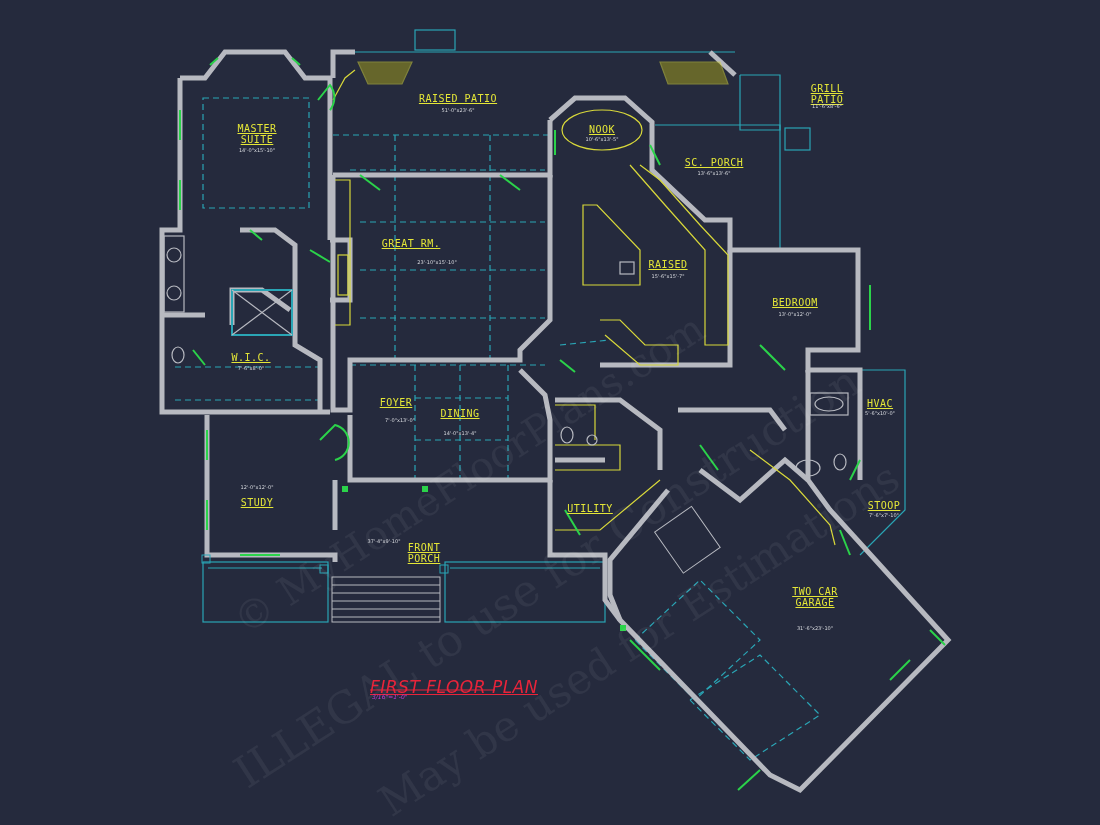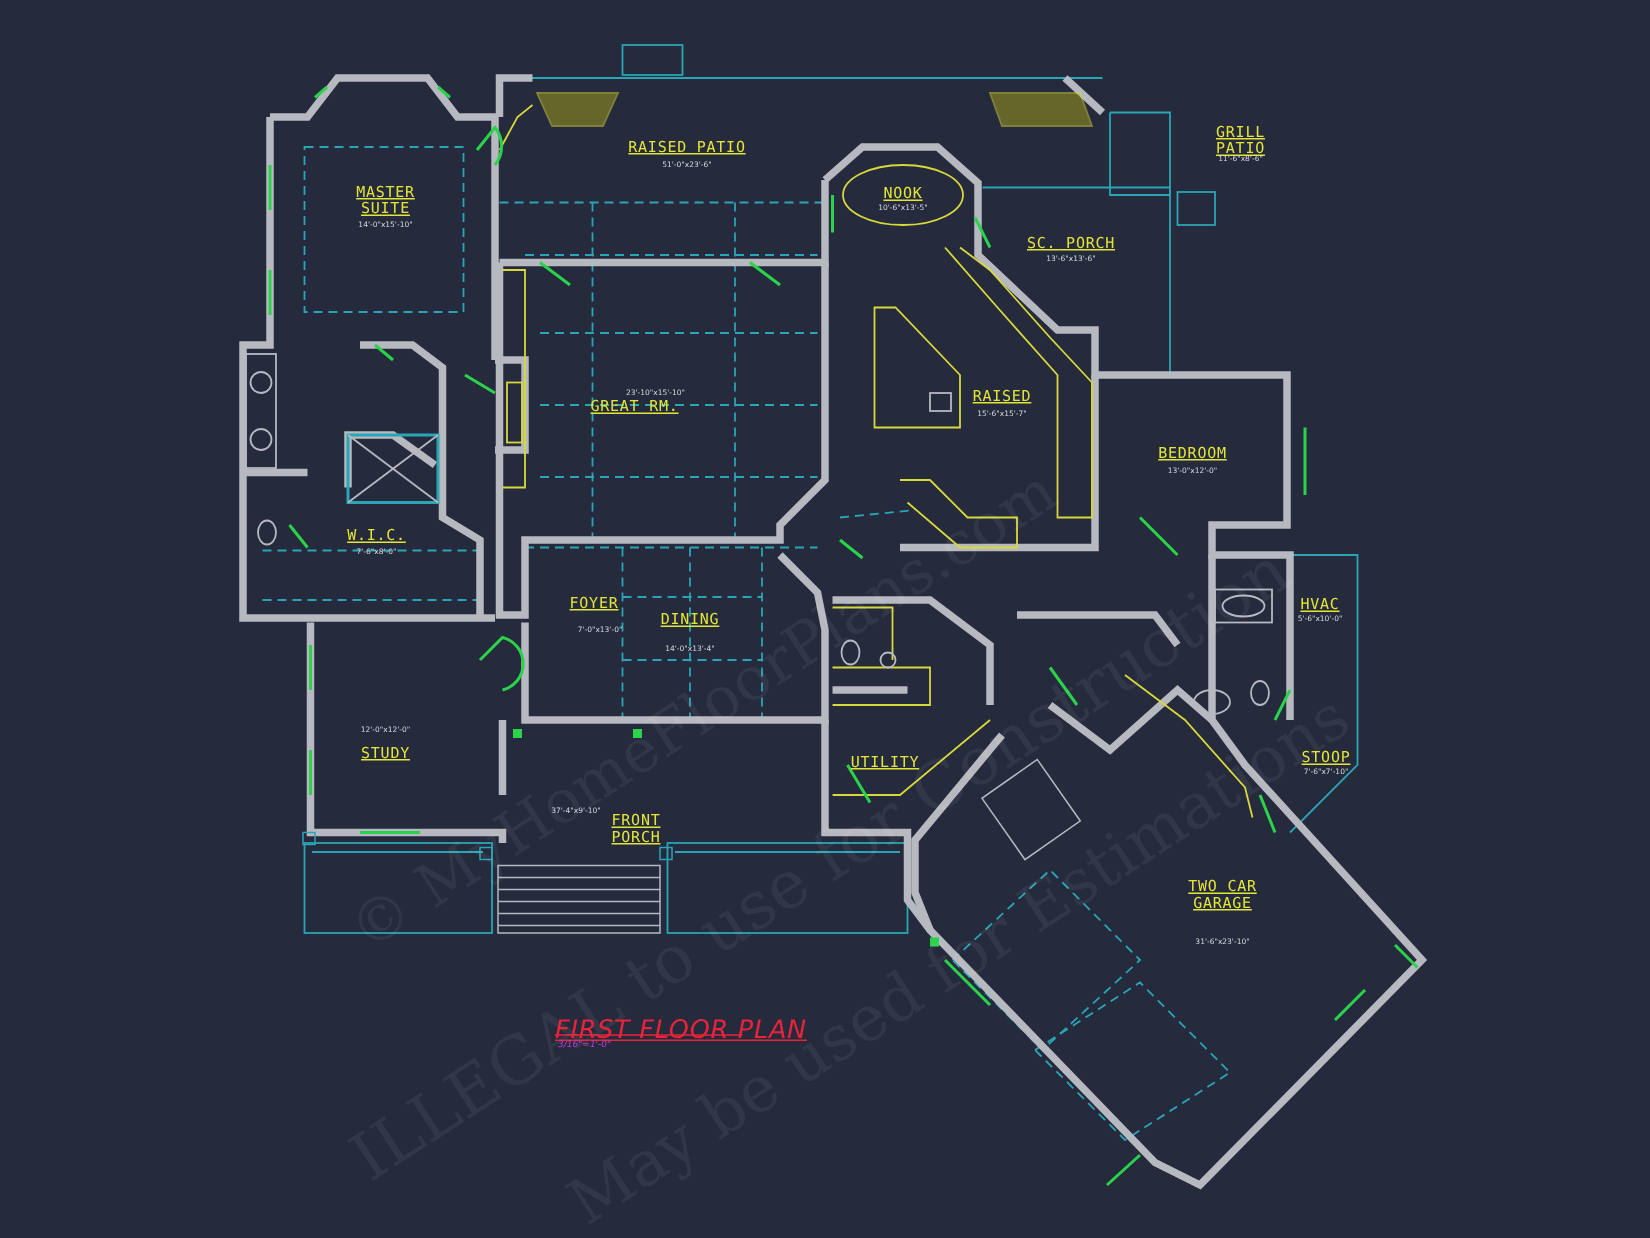--- a/index.html
+++ b/index.html
@@ -168,21 +168,21 @@
     <div class="dim" style="left: 257px; top: 147px;">14'-0"x15'-10"</div>
     <div class="lbl" style="left: 458px; top: 93px; text-decoration: underline;">RAISED PATIO</div>
     <div class="dim" style="left: 458px; top: 107px;">51'-0"x23'-6"</div>
     <div class="lbl" style="left: 602px; top: 124px;">NOOK</div>
     <div class="dim" style="left: 602px; top: 136px;">10'-6"x13'-5"</div>
     <div class="lbl" style="left: 714px; top: 157px;">SC. PORCH</div>
     <div class="dim" style="left: 714px; top: 170px;">13'-6"x13'-6"</div>
     <div class="lbl" style="left: 827px; top: 83px;">GRILL
 PATIO</div>
     <div class="dim" style="left: 827px; top: 103px;">11'-6"x8'-6"</div>
-    <div class="lbl" style="left: 423px; top: 238px; margin-top: 28px;">GREAT RM.</div>
+    <div class="lbl" style="left: 411px; top: 238px;">GREAT RM.</div>
     <div class="dim" style="left: 437px; top: 259px;">23'-10"x15'-10"</div>
     <div class="lbl" style="left: 668px; top: 259px;">RAISED</div>
     <div class="dim" style="left: 668px; top: 273px;">15'-6"x15'-7"</div>
     <div class="lbl" style="left: 795px; top: 297px;">BEDROOM</div>
     <div class="dim" style="left: 795px; top: 311px;">13'-0"x12'-0"</div>
     <div class="lbl" style="left: 251px; top: 352px;">W.I.C.</div>
     <div class="dim" style="left: 251px; top: 365px;">7'-6"x8'-0"</div>
     <div class="lbl" style="left: 396px; top: 397px;">FOYER</div>
     <div class="dim" style="left: 400px; top: 417px;">7'-0"x13'-0"</div>
     <div class="lbl" style="left: 460px; top: 408px;">DINING</div>

